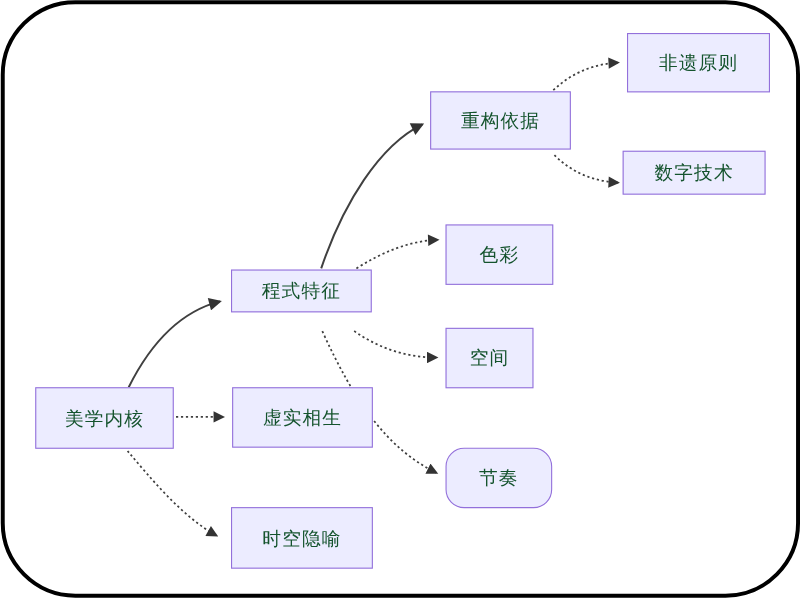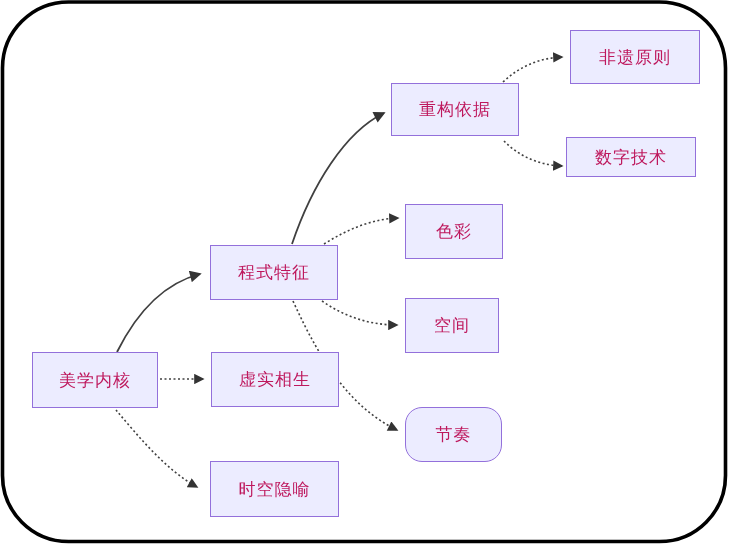--- a/index.html
+++ b/index.html
@@ -6,34 +6,34 @@
   body{
     width:729px;height:546px;position:relative;background:#ffffff;
     font-family:"Liberation Sans","DejaVu Sans",sans-serif;overflow:hidden;
   }
   #stage{position:absolute;left:0;top:0;width:729px;height:546px;}
   svg{position:absolute;left:0;top:0;}
   .node{
     position:absolute;
     background:#ECECFF;
     border:1px solid #9370DB;
-    color:#be185d;
+    color:#14532d;
     font-size:17px;
     display:flex;align-items:center;justify-content:center;
     box-sizing:border-box;
     letter-spacing:1px;
   }
   
   .n-aesthetic-core      {left:32px;  top:352px; width:126px; height:56px;text-align:center;}
-  .n-stylized-features   {left:210px; top:245px; width:128px; height:55px;}
+  .n-stylized-features   {left:210px; top:245px; width:128px; height:39px;}
   .n-virtual-real        {left:211px; top:352px; width:128px; height:55px;}
   .n-spacetime-metaphor  {left:210px; top:461px; width:129px; height:56px;}
   .n-reconstruction-basis{left:391px; top:83px;  width:128px; height:53px;}
   .n-color               {left:405px; top:192px; width:98px;  height:55px;margin-top:12px;}
-  .n-space               {left:405px; top:298px; width:94px;  height:55px;}
+  .n-space               {left:405px; top:298px; width:80px;  height:55px;}
   .n-rhythm              {left:405px; top:407px; width:97px;  height:55px;border-radius:17px;}
   .n-heritage-principles {left:570px; top:30px;  width:130px; height:54px;}
   .n-digital-tech        {left:566px; top:137px; width:130px; height:40px;}
 </style>
 </head>
 <body>
 
 <div id="stage">
 
   <svg width="729" height="546" viewBox="0 0 729 546">

